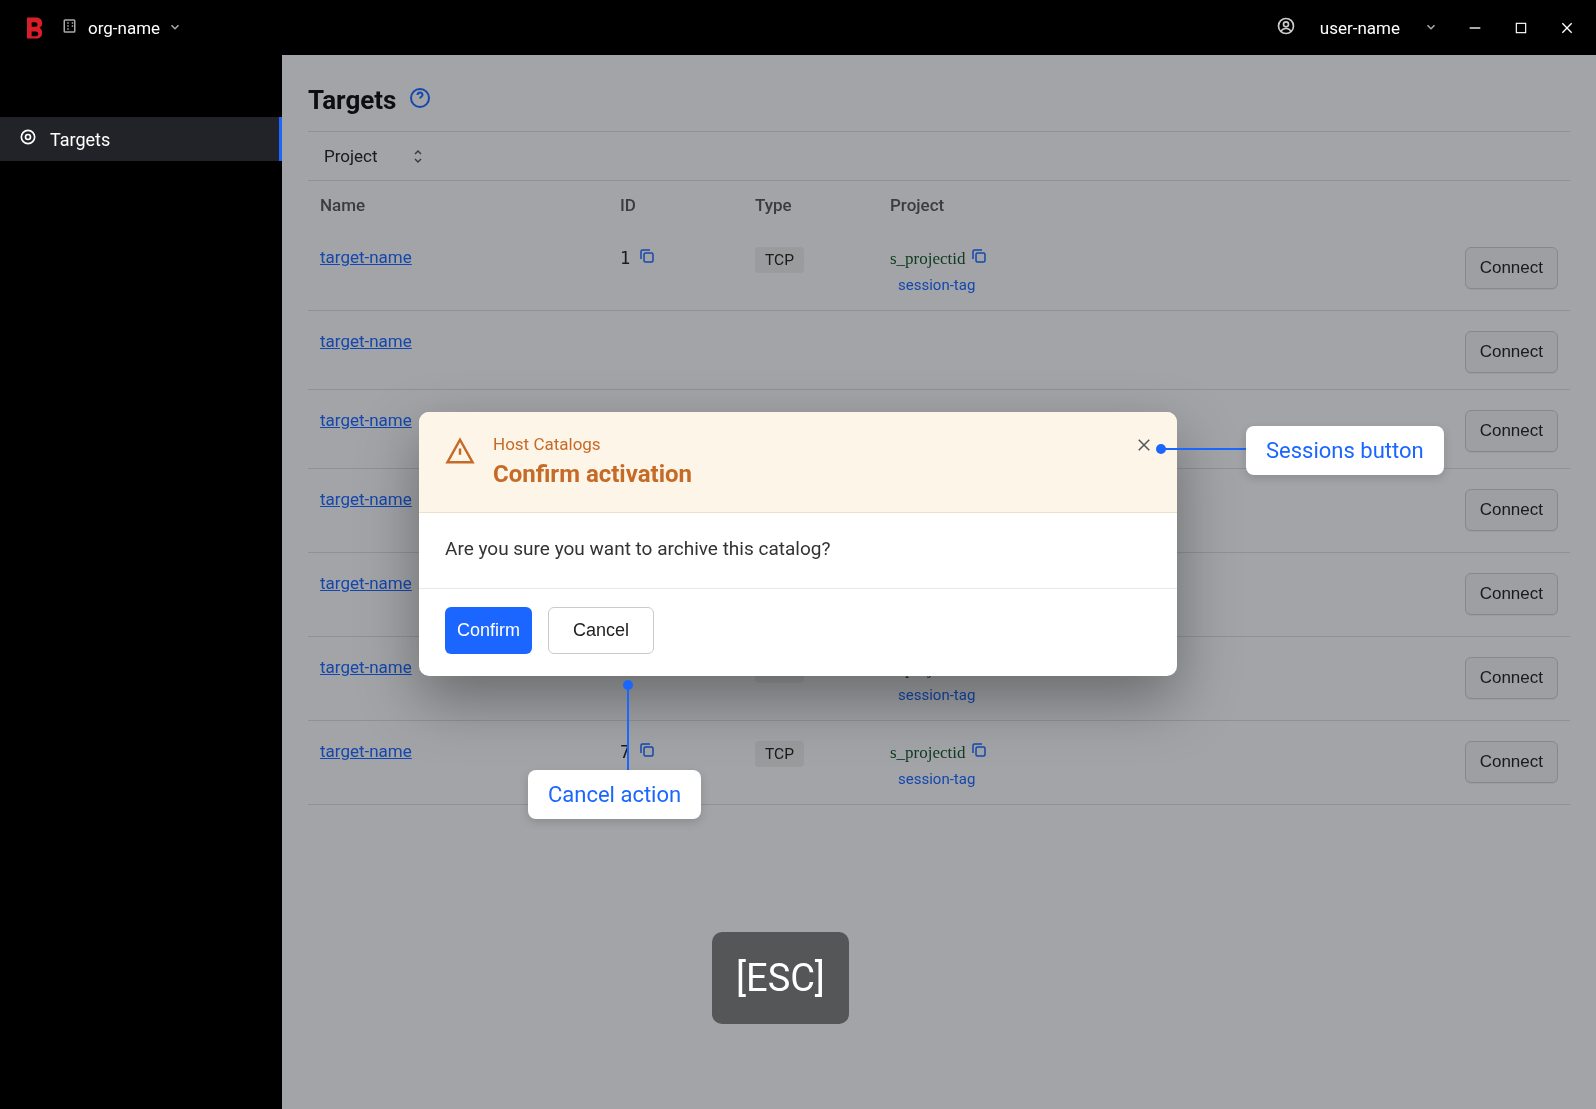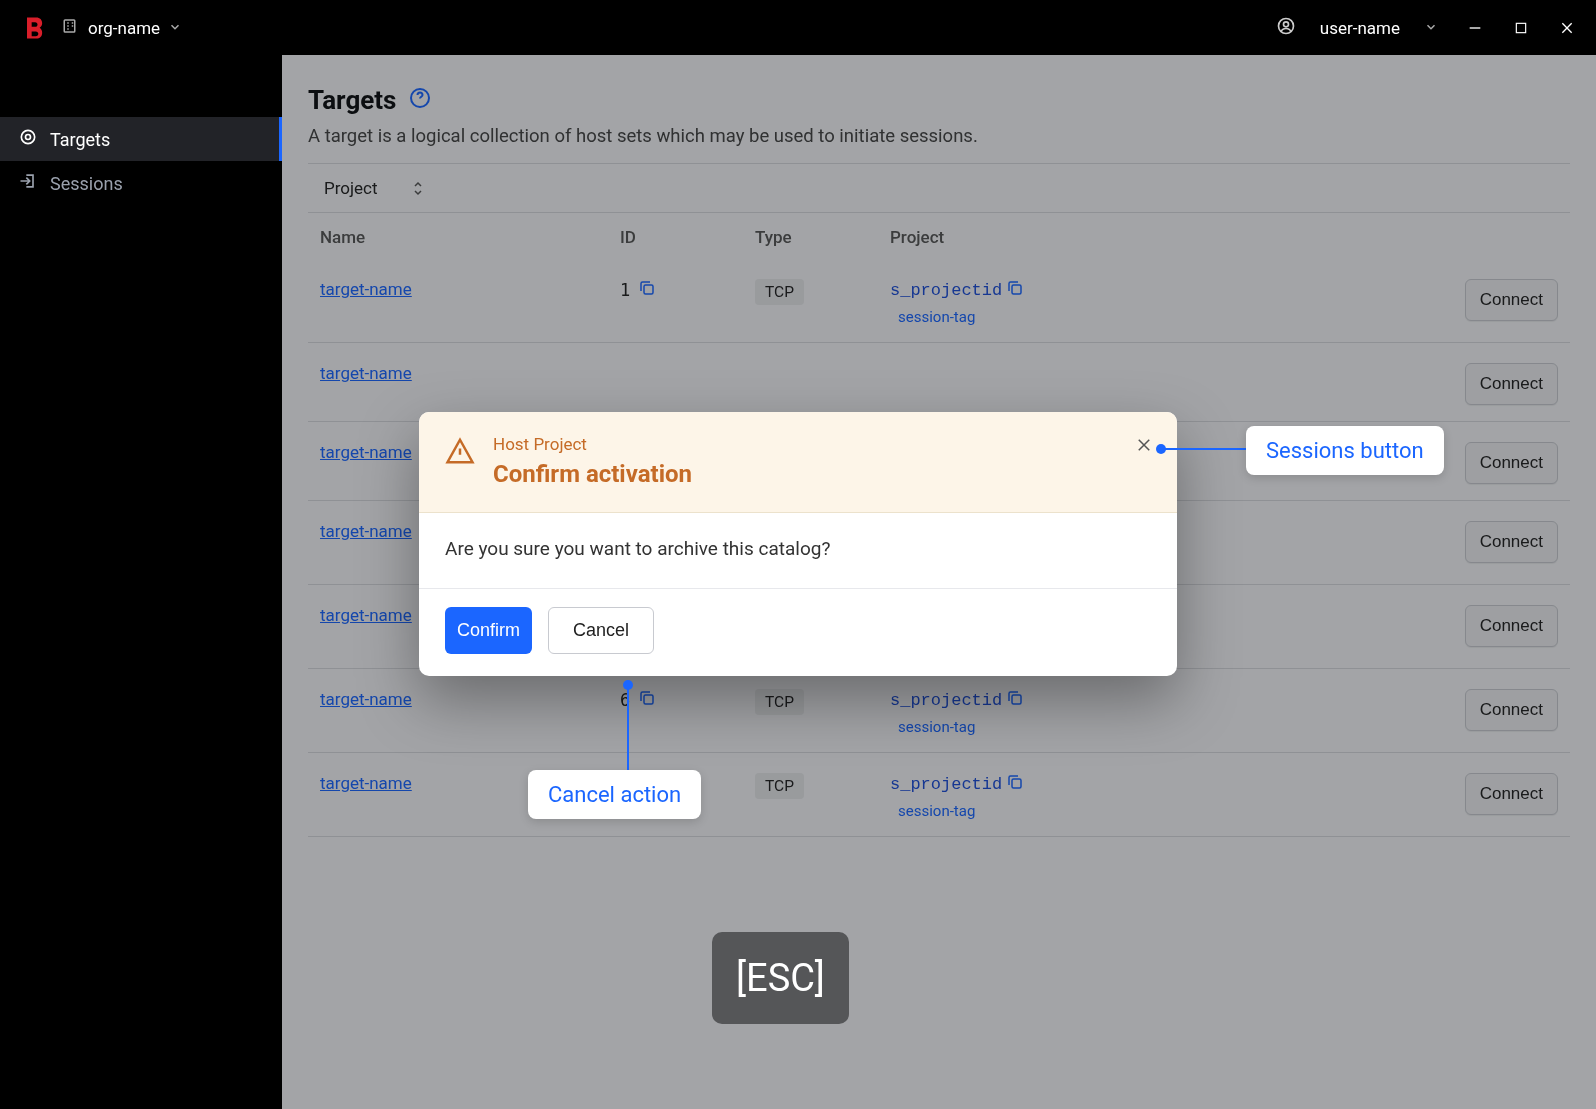--- a/index.html
+++ b/index.html
@@ -115,21 +115,21 @@
   .id-cell { display:flex; align-items:center; gap:8px; font-family: ui-monospace, Menlo, Consolas, monospace; font-size:17px; color:#222;}
   .type-pill {
     display:inline-block;
     background:#e5e6e9;
     border-radius:4px;
     padding: 4px 10px;
     font-size: 15.5px;
     color:#222;
   }
   .project-cell { display:flex; flex-direction:column; gap:4px; }
-  .project-id-row { display:flex; align-items:center; gap:4px; font-family: Liberation Mono, monospace; font-size:17px; color:#1d4ed8;}
+  .project-id-row { display:flex; align-items:center; gap:4px; font-family: Liberation Serif, serif; font-size:17px; color:#14532d;}
   .session-tag { color:#1b66ff; font-size:15px; margin-top:2px; margin-left:8px;}
   .connect-btn {
     display:inline-flex;
     align-items:center;
     justify-content:center;
     background:#ededf0;
     border:1px solid #c8cad0;
     border-radius:6px;
     padding: 10px 14px;
     font-size: 17px;
@@ -304,41 +304,32 @@
   <div class="sidebar">
     <div class="sidebar-item active">
       <span>
         <svg width="20" height="20" viewBox="0 0 24 24" fill="none" stroke="#fff" stroke-width="2">
             <circle cx="12" cy="12" r="8"></circle>
             <circle cx="12" cy="12" r="3"></circle>
           </svg>
       </span>
       <span>Targets</span>
     </div>
-    <div class="sidebar-item">
-      <span>
-        <svg width="20" height="20" viewBox="0 0 24 24" fill="none" stroke="#9aa1ad" stroke-width="2">
-            <path d="M10 5h8v14h-8M3 12h11M10 8l4 4-4 4"></path>
-          </svg>
-      </span>
-      <span>Sessions</span>
-    </div>
   </div>
 
   <div class="main">
     <div class="page-title-row">
       <h1 class="page-title">Targets</h1>
       <span>
         <svg class="help-circle" viewBox="0 0 24 24" fill="none" stroke="#1b66ff" stroke-width="2">
             <circle cx="12" cy="12" r="9"></circle>
             <path d="M9.5 9a2.5 2.5 0 015 0c0 1.5-2.5 2-2.5 3.5M12 17h.01"></path>
           </svg>
       </span>
     </div>
-    <div class="page-desc">A target is a logical collection of host sets which may be used to initiate sessions.</div>
 
     <div class="content-card">
       <div class="filter-bar">
         <div class="filter-select">
           <span>Project</span>
           <span class="sort-chev">
             <svg width="12" height="8" viewBox="0 0 24 16" stroke="#555" stroke-width="3" fill="none">
                 <path d="M6 12l6-6 6 6"></path>
               </svg>
             <svg width="12" height="8" viewBox="0 0 24 16" stroke="#555" stroke-width="3" fill="none">
@@ -525,21 +516,21 @@
 
 <div class="modal">
   <div class="modal-header">
     <span class="warn-icon">
       <svg viewBox="0 0 24 24" fill="none" stroke="#c56b27" stroke-width="2">
           <path d="M12 3l10 18H2L12 3z"></path>
           <path d="M12 10v5M12 18h.01"></path>
         </svg>
     </span>
     <div>
-      <p class="modal-eyebrow">Host Project</p>
+      <p class="modal-eyebrow">Host Catalogs</p>
       <p class="modal-title">Confirm activation</p>
     </div>
     <div class="modal-close">
       <svg width="18" height="18" viewBox="0 0 24 24" stroke="#555" stroke-width="2">
           <path d="M5 5l14 14M19 5L5 19"></path>
         </svg>
     </div>
   </div>
   <div class="modal-body">Are you sure you want to archive this catalog?</div>
   <div class="modal-footer">

